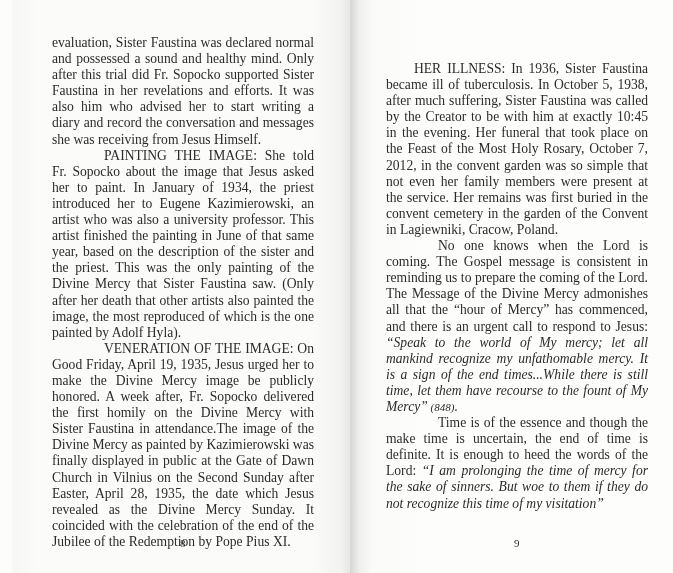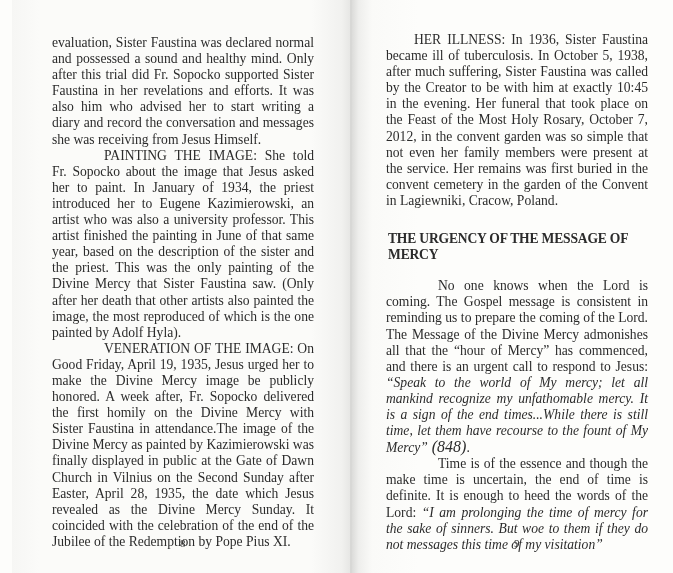--- a/index.html
+++ b/index.html
@@ -21,27 +21,27 @@
   .text-block {
     position: absolute;
     font-size: 13.6px;
     line-height: 16.1px;
     text-align: justify;
   }
   .left .text-block { left: 40px; top: 35px; width: 262px; }
   .right .text-block { left: 34px; top: 32px; width: 262px; }
   p { margin: 0; text-indent: 0; }
   p.indent { text-indent: 52px; }
-  p.indent-sm { text-indent: 28px; }
+  p.indent-sm { text-indent: 28px; margin-top: 29px; }
   .heading {
     font-weight: bold; font-size: 13.6px; letter-spacing: -0.2px;
     margin: 22px 0 15px 2px; text-align: left;
   }
   em { font-style: italic; margin-top: 8px; }
-  .cite { font-size: 16px; font-style: italic; }
+  .cite { font-size: 11px; font-style: italic; }
   .page-num {
     position: absolute; font-size: 11px; color: #333;
   }
   .left .page-num { left: 168px; top: 537px; }
   .right .page-num { left: 162px; top: 537px; }
 </style>
 </head>
 <body>
 
 <div class="spread">
@@ -53,20 +53,19 @@
       <p class="indent">VENERATION OF THE IMAGE: On Good Friday, April 19, 1935, Jesus urged her to make the Divine Mercy image be publicly honored. A week after, Fr. Sopocko delivered the first homily on the Divine Mercy with Sister Faustina in attendance.The image of the Divine Mercy as painted by Kazimierowski was finally displayed in public at the Gate of Dawn Church in Vilnius on the Second Sunday after Easter, April 28, 1935, the date which Jesus revealed as the Divine Mercy Sunday. It coincided with the celebration of the end of the Jubilee of the Redemption by Pope Pius XI.</p>
     </div>
     <div class="page-num">8</div>
   </div>
 
   <div class="gutter"></div>
 
   <div class="page right">
     <div class="text-block">
       <p class="indent-sm">HER ILLNESS: In 1936, Sister Faustina became ill of tuberculosis. In October 5, 1938, after much suffering, Sister Faustina was called by the Creator to be with him at exactly 10:45 in the evening. Her funeral that took place on the Feast of the Most Holy Rosary, October 7, 2012, in the convent garden was so simple that not even her family members were present at the service. Her remains was first buried in the convent cemetery in the garden of the Convent in Lagiewniki, Cracow, Poland.</p>
-      <div class="heading">THE URGENCY OF THE MESSAGE OF MERCY</div>
       <p class="indent"><span>No one knows when the Lord is coming. The Gospel message is consistent in reminding us to prepare the coming of the Lord. The Message of the Divine Mercy admonishes all that the “hour of Mercy” has commenced, and there is an urgent call to respond to Jesus: </span><em>“Speak to the world of My mercy; let all mankind recognize my unfathomable mercy. It is a sign of the end times...While there is still time, let them have recourse to the fount of My Mercy”</em><span class="cite"> (848)</span><span>.</span></p>
-      <p class="indent"><span>Time is of the essence and though the make time is uncertain, the end of time is definite. It is enough to heed the words of the Lord: </span><em>“I am prolonging the time of mercy for the sake of sinners. But woe to them if they do not messages this time of my visitation”</em></p>
+      <p class="indent"><span>Time is of the essence and though the make time is uncertain, the end of time is definite. It is enough to heed the words of the Lord: </span><em>“I am prolonging the time of mercy for the sake of sinners. But woe to them if they do not recognize this time of my visitation”</em></p>
     </div>
     <div class="page-num">9</div>
   </div>
 
 </div>
 
 </body></html>

